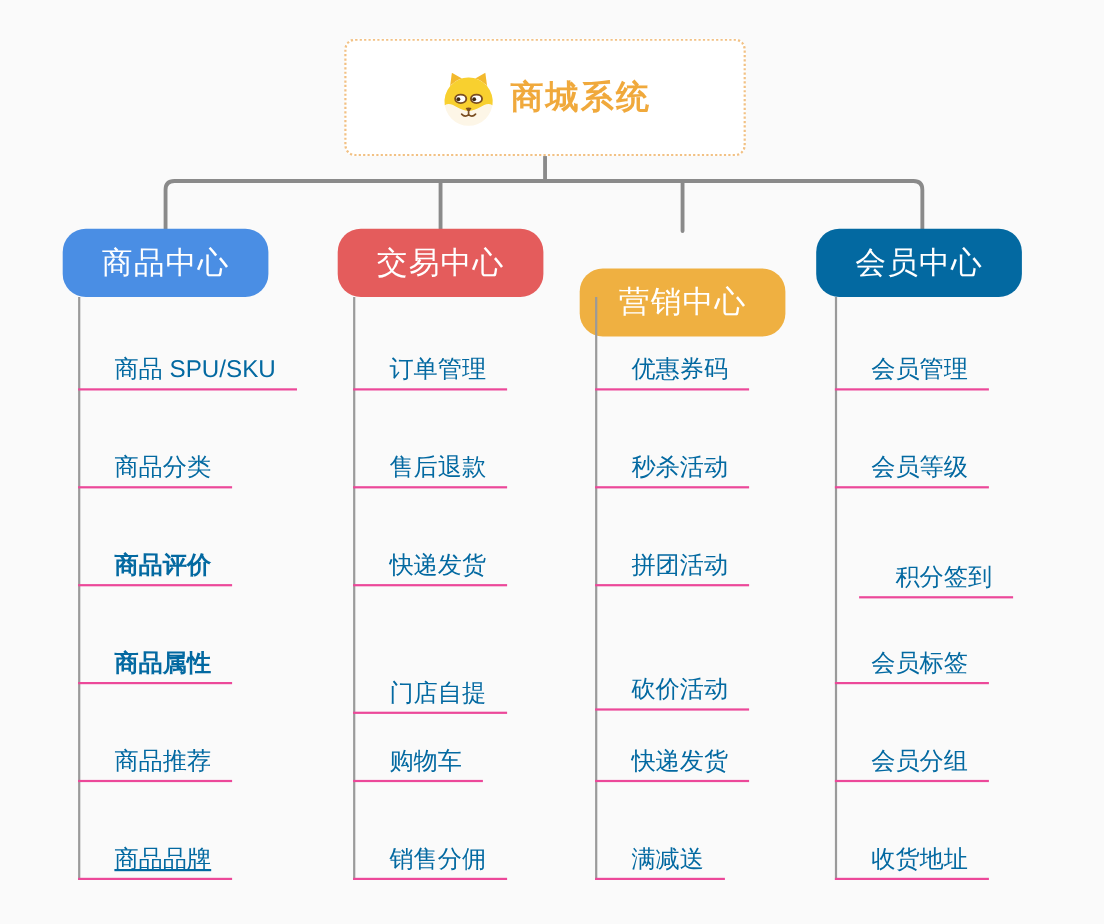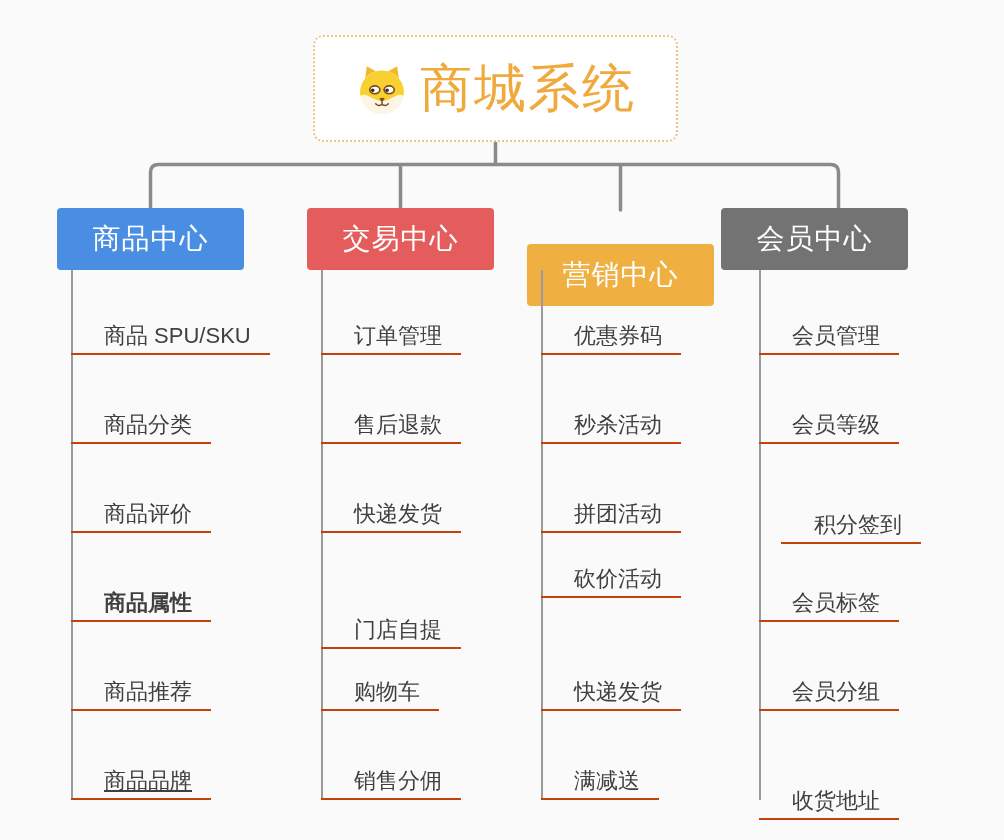--- a/index.html
+++ b/index.html
@@ -12,41 +12,41 @@
   .canvas { position:absolute; inset:0; }
   svg.connectors { position:absolute; left:0; top:0; pointer-events:none; }
 
   .root-node {
     position:absolute; left:313px; top:35px; width:365px; height:107px;
     background:#ffffff; border:2px dotted #f2c184; border-radius:10px;
     box-sizing:border-box;
     display:flex; align-items:center; justify-content:center; gap:11px;
   }
   .root-title {
-    font-size:52px; font-weight:400; letter-spacing:2px; color:#f0a93c;
+    font-size:30px; font-weight:700; letter-spacing:2px; color:#f0a93c;
     white-space:nowrap;
   }
 
   .branch-node {
     position:absolute; top:208px; width:187px; height:62px;
-    border-radius:4px; color:#ffffff; font-size:28px; letter-spacing:1px;
+    border-radius:21px; color:#ffffff; font-size:28px; letter-spacing:1px;
     display:flex; align-items:center; justify-content:center;
     white-space:nowrap; cursor:default;
   }
 
   .spine {
     position:absolute; top:270px; width:2px; height:530px;
     background:#9a9a9a;
   }
 
   .topic-item {
     position:absolute;
-    font-size:22px; line-height:30px; color:#404040;
+    font-size:22px; line-height:30px; color:#0369a1;
     padding:0 19px 2px 33px;
-    border-bottom:2px solid #c2410c;
+    border-bottom:2px solid #ec4899;
     white-space:nowrap; cursor:default;text-align:center;
   }
 </style>
 </head>
 <body>
 
 <div class="canvas">
 
   <svg class="connectors" id="connectors" width="1004" height="840">
       <path d="M495.5,142 V164.5 M150.5,210 V172.5 Q150.5,164.5 158.5,164.5 H830.5 Q838.5,164.5 838.5,172.5 V210 M400.5,164.5 V210 M620.5,164.5 V210" fill="none" stroke="#8a8a8a" stroke-width="3.5" stroke-linecap="round"></path>
@@ -67,21 +67,21 @@
     </svg>
     <span class="root-title">商城系统</span>
   </div>
 
   <div id="branches">
   <div>
     <div class="branch-node" style="left: 57px; background: rgb(74, 142, 228);">商品中心</div>
     <div class="spine" style="left: 71px;"></div>
   <div class="topic-item" style="left: 71px; top: 321px;">商品 SPU/SKU</div>
         <div class="topic-item" style="left: 71px; top: 410px;">商品分类</div>
-        <div class="topic-item" style="left: 71px; top: 499px;">商品评价</div>
+        <div class="topic-item" style="left: 71px; top: 499px; font-weight: bold;">商品评价</div>
         <div class="topic-item" style="left: 71px; top: 588px; font-weight: bold;">商品属性</div>
         <div class="topic-item" style="left: 71px; top: 677px;">商品推荐</div>
         <div class="topic-item" style="left: 71px; top: 766px; text-decoration: underline;">商品品牌</div>
       </div>
 
   <div>
     <div class="branch-node" style="left: 307px; background: rgb(228, 92, 92);">交易中心</div>
     <div class="spine" style="left: 321px;"></div>
   <div class="topic-item" style="left: 321px; top: 321px;">订单管理</div>
         <div class="topic-item" style="left: 321px; top: 410px;">售后退款</div>
@@ -90,30 +90,30 @@
         <div class="topic-item" style="left: 321px; top: 677px;">购物车</div>
         <div class="topic-item" style="left: 321px; top: 766px;">销售分佣</div>
       </div>
 
   <div>
     <div class="branch-node" style="left: 527px; background: rgb(239, 176, 65); margin-top: 36px;">营销中心</div>
     <div class="spine" style="left: 541px;"></div>
   <div class="topic-item" style="left: 541px; top: 321px;">优惠券码</div>
         <div class="topic-item" style="left: 541px; top: 410px;">秒杀活动</div>
         <div class="topic-item" style="left: 541px; top: 499px;">拼团活动</div>
-        <div class="topic-item" style="left: 541px; top: 564px;">砍价活动</div>
+        <div class="topic-item" style="left: 541px; top: 612px;">砍价活动</div>
         <div class="topic-item" style="left: 541px; top: 677px;">快递发货</div>
         <div class="topic-item" style="left: 541px; top: 766px;">满减送</div>
       </div>
 
   <div>
-    <div class="branch-node" style="left: 721px; background: #737373;">会员中心</div>
+    <div class="branch-node" style="left: 742px; background: #0369a1;">会员中心</div>
     <div class="spine" style="left: 759px;"></div>
   <div class="topic-item" style="left: 759px; top: 321px; font-family: Liberation Serif, serif;">会员管理</div>
         <div class="topic-item" style="left: 759px; top: 410px;">会员等级</div>
         <div class="topic-item" style="left: 759px; top: 510px; margin-left: 22px;">积分签到</div>
         <div class="topic-item" style="left: 759px; top: 588px;">会员标签</div>
         <div class="topic-item" style="left: 759px; top: 677px;">会员分组</div>
-        <div class="topic-item" style="left: 759px; top: 766px; margin-top: 20px;">收货地址</div>
+        <div class="topic-item" style="left: 759px; top: 766px;">收货地址</div>
       </div>
 </div>
 
 </div>
 
 </body></html>

